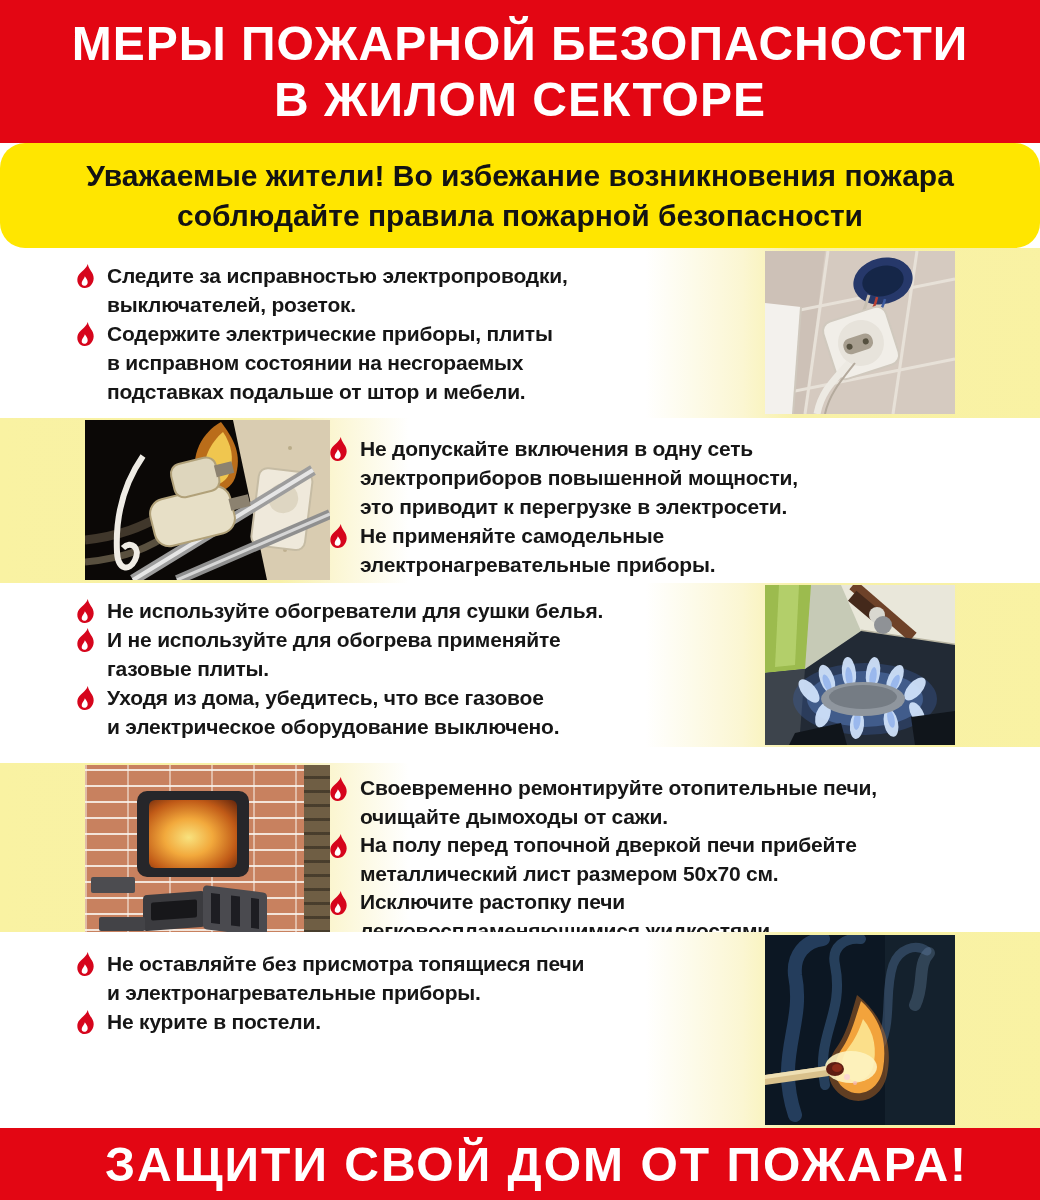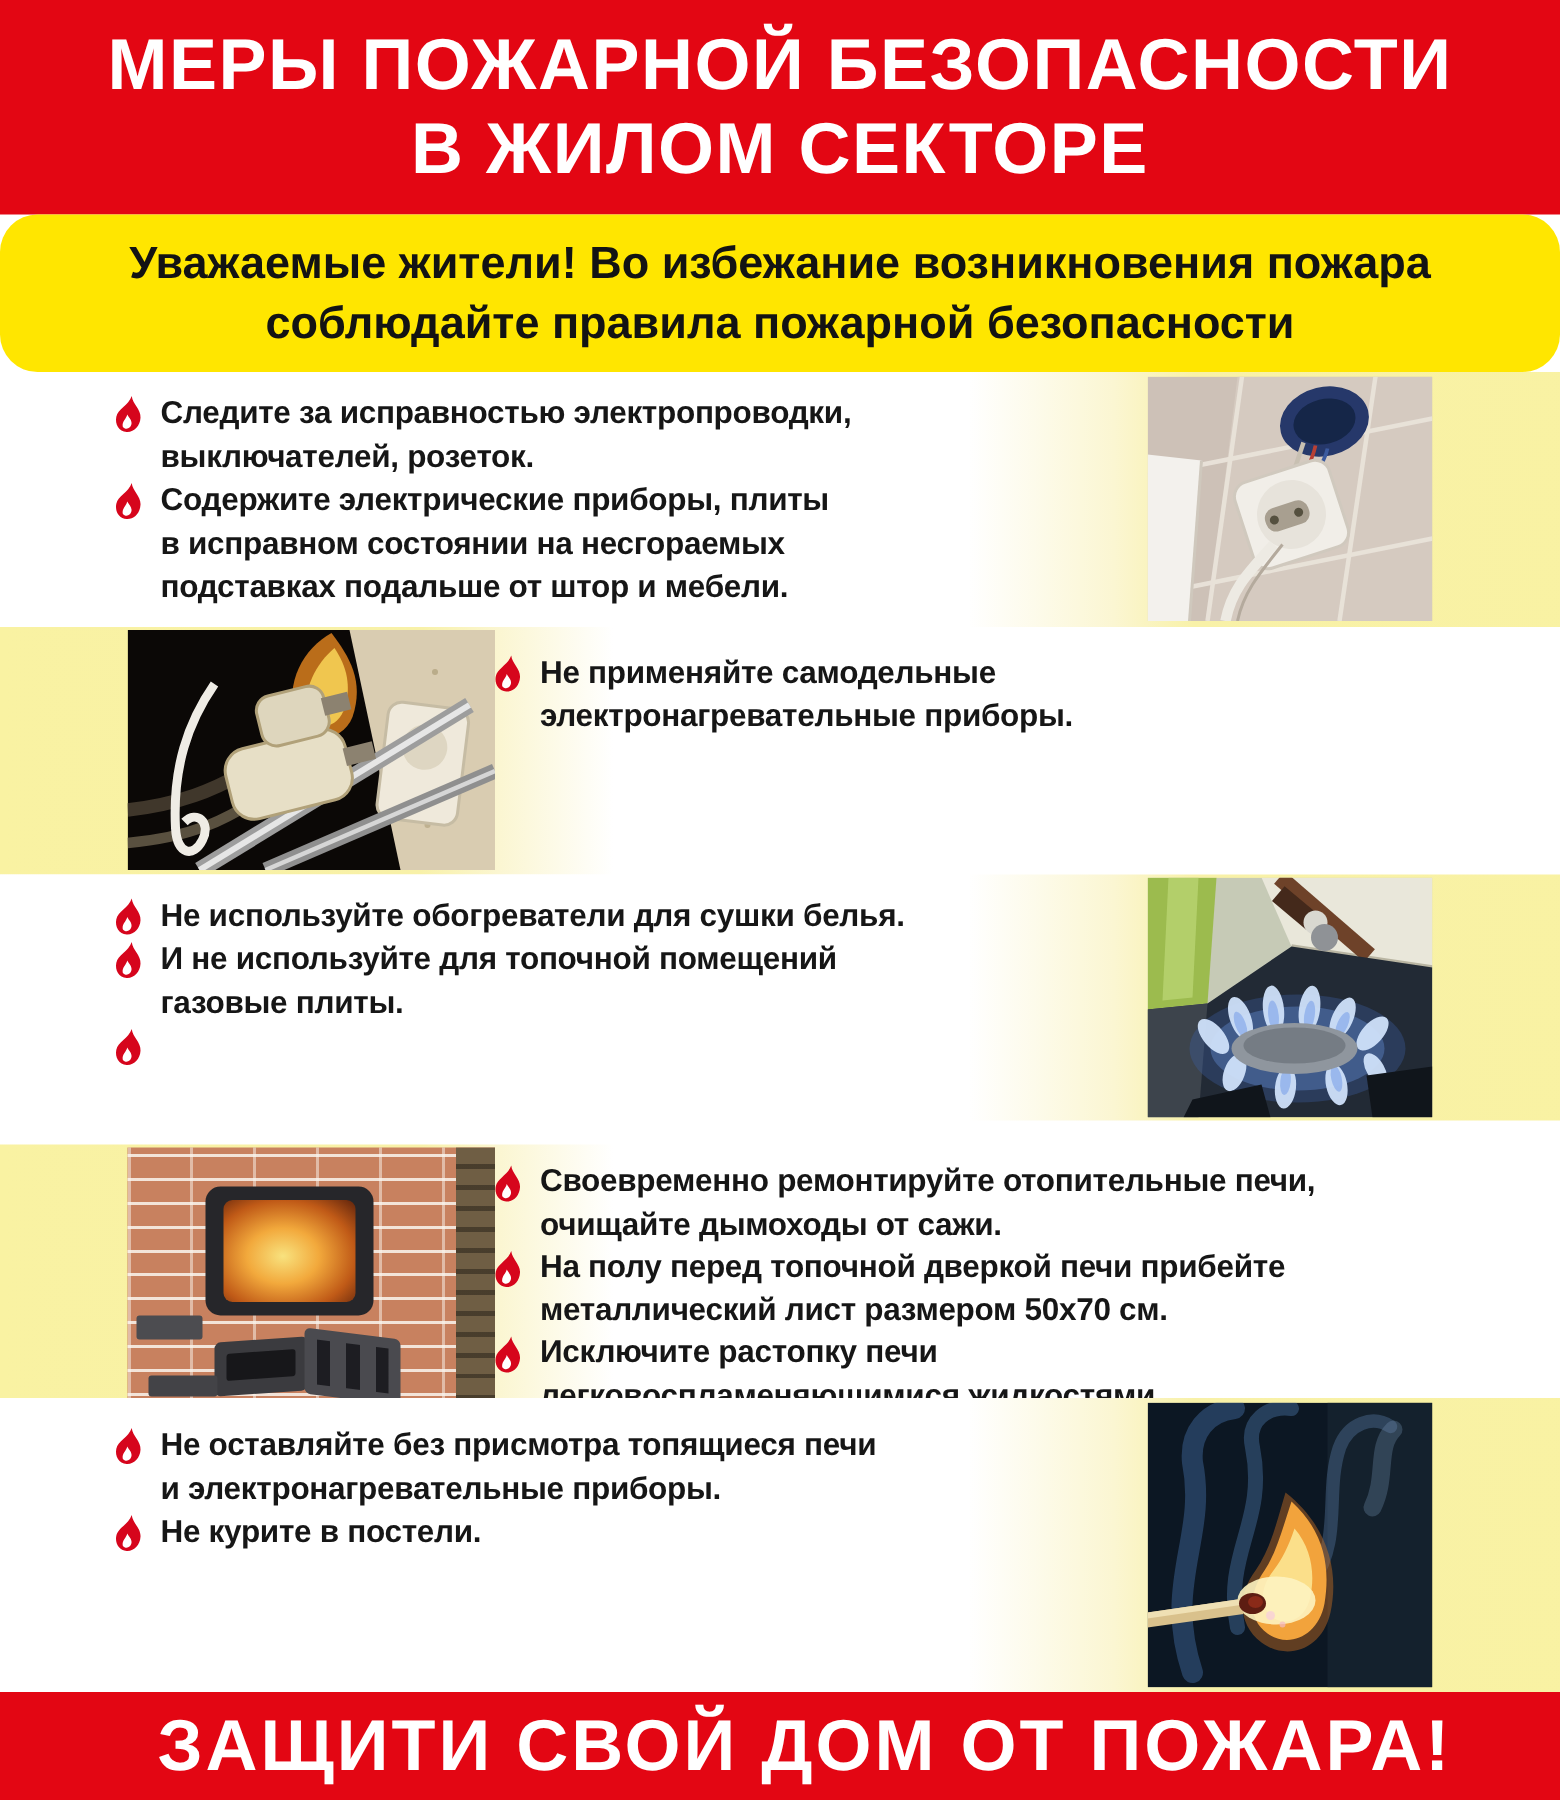--- a/index.html
+++ b/index.html
@@ -182,48 +182,59 @@
         </g>
         <path d="M58 36 C40 62 30 92 32 132 C33 150 44 152 50 140 C56 128 46 120 38 128" stroke="#efece5" stroke-width="6" fill="none"></path>
       </svg>
     </div>
     <div class="bullets">
       <div class="bullet">
         <svg class="flame" viewBox="0 0 26 32">
             <path d="M13.6 1 C15 7.5 22 10.5 22.3 17.5 C22.6 24 18.6 29.5 12.6 29.8 C6.4 30.1 2.6 24.6 3.2 18.6 C3.8 12.2 11.8 8.8 13.6 1 Z" fill="#d6051c" transform="rotate(6 13 16)"></path>
             <path d="M8 25 C7.6 21 11 19 11.6 15.8 C13.2 18.6 15.2 20.2 15 23 C14.8 26 12 27.6 9.8 26.8 C8.8 26.4 8.2 25.9 8 25 Z" fill="#ffffff"></path>
           </svg>
+        <span class="bullet-text">Не допускайте включения в одну сеть
+электроприборов повышенной мощности,
+это приводит к перегрузке в электросети.</span>
+      </div>
+      <div class="bullet">
+        <svg class="flame" viewBox="0 0 26 32">
+            <path d="M13.6 1 C15 7.5 22 10.5 22.3 17.5 C22.6 24 18.6 29.5 12.6 29.8 C6.4 30.1 2.6 24.6 3.2 18.6 C3.8 12.2 11.8 8.8 13.6 1 Z" fill="#d6051c" transform="rotate(6 13 16)"></path>
+            <path d="M8 25 C7.6 21 11 19 11.6 15.8 C13.2 18.6 15.2 20.2 15 23 C14.8 26 12 27.6 9.8 26.8 C8.8 26.4 8.2 25.9 8 25 Z" fill="#ffffff"></path>
+          </svg>
         <span class="bullet-text">Не применяйте самодельные
 электронагревательные приборы.</span>
       </div>
     </div>
   </div>
 
   <div class="row row3 photo-right">
     <div class="bullets">
       <div class="bullet">
         <svg class="flame" viewBox="0 0 26 32">
             <path d="M13.6 1 C15 7.5 22 10.5 22.3 17.5 C22.6 24 18.6 29.5 12.6 29.8 C6.4 30.1 2.6 24.6 3.2 18.6 C3.8 12.2 11.8 8.8 13.6 1 Z" fill="#d6051c" transform="rotate(6 13 16)"></path>
             <path d="M8 25 C7.6 21 11 19 11.6 15.8 C13.2 18.6 15.2 20.2 15 23 C14.8 26 12 27.6 9.8 26.8 C8.8 26.4 8.2 25.9 8 25 Z" fill="#ffffff"></path>
           </svg>
         <span class="bullet-text">Не используйте обогреватели для сушки белья.</span>
       </div>
       <div class="bullet">
         <svg class="flame" viewBox="0 0 26 32">
             <path d="M13.6 1 C15 7.5 22 10.5 22.3 17.5 C22.6 24 18.6 29.5 12.6 29.8 C6.4 30.1 2.6 24.6 3.2 18.6 C3.8 12.2 11.8 8.8 13.6 1 Z" fill="#d6051c" transform="rotate(6 13 16)"></path>
             <path d="M8 25 C7.6 21 11 19 11.6 15.8 C13.2 18.6 15.2 20.2 15 23 C14.8 26 12 27.6 9.8 26.8 C8.8 26.4 8.2 25.9 8 25 Z" fill="#ffffff"></path>
           </svg>
-        <span class="bullet-text">И не используйте для топочной помещений
+        <span class="bullet-text">И не используйте для обогрева применяйте
 газовые плиты.</span>
       </div>
       <div class="bullet">
         <svg class="flame" viewBox="0 0 26 32">
             <path d="M13.6 1 C15 7.5 22 10.5 22.3 17.5 C22.6 24 18.6 29.5 12.6 29.8 C6.4 30.1 2.6 24.6 3.2 18.6 C3.8 12.2 11.8 8.8 13.6 1 Z" fill="#d6051c" transform="rotate(6 13 16)"></path>
             <path d="M8 25 C7.6 21 11 19 11.6 15.8 C13.2 18.6 15.2 20.2 15 23 C14.8 26 12 27.6 9.8 26.8 C8.8 26.4 8.2 25.9 8 25 Z" fill="#ffffff"></path>
           </svg>
+        <span class="bullet-text">Уходя из дома, убедитесь, что все газовое
+и электрическое оборудование выключено.</span>
       </div>
     </div>
     <div class="photo photo-p3" role="img" aria-label="gas-stove-burner-flame-photo">
       <svg viewBox="0 0 190 160">
         <rect width="190" height="160" fill="#c6cab6"></rect>
         <polygon points="4,0 46,0 40,84 0,88 0,0" fill="#9cbb4e"></polygon>
         <polygon points="14,0 34,0 30,80 10,82" fill="#b9d472" opacity=".8"></polygon>
         <polygon points="76,0 190,0 190,60 96,46" fill="#e9e7da"></polygon>
         <line x1="96" y1="46" x2="190" y2="60" stroke="#b9b5a2" stroke-width="3"></line>
         <path d="M88 0 L148 52" stroke="#6e4229" stroke-width="11"></path>

